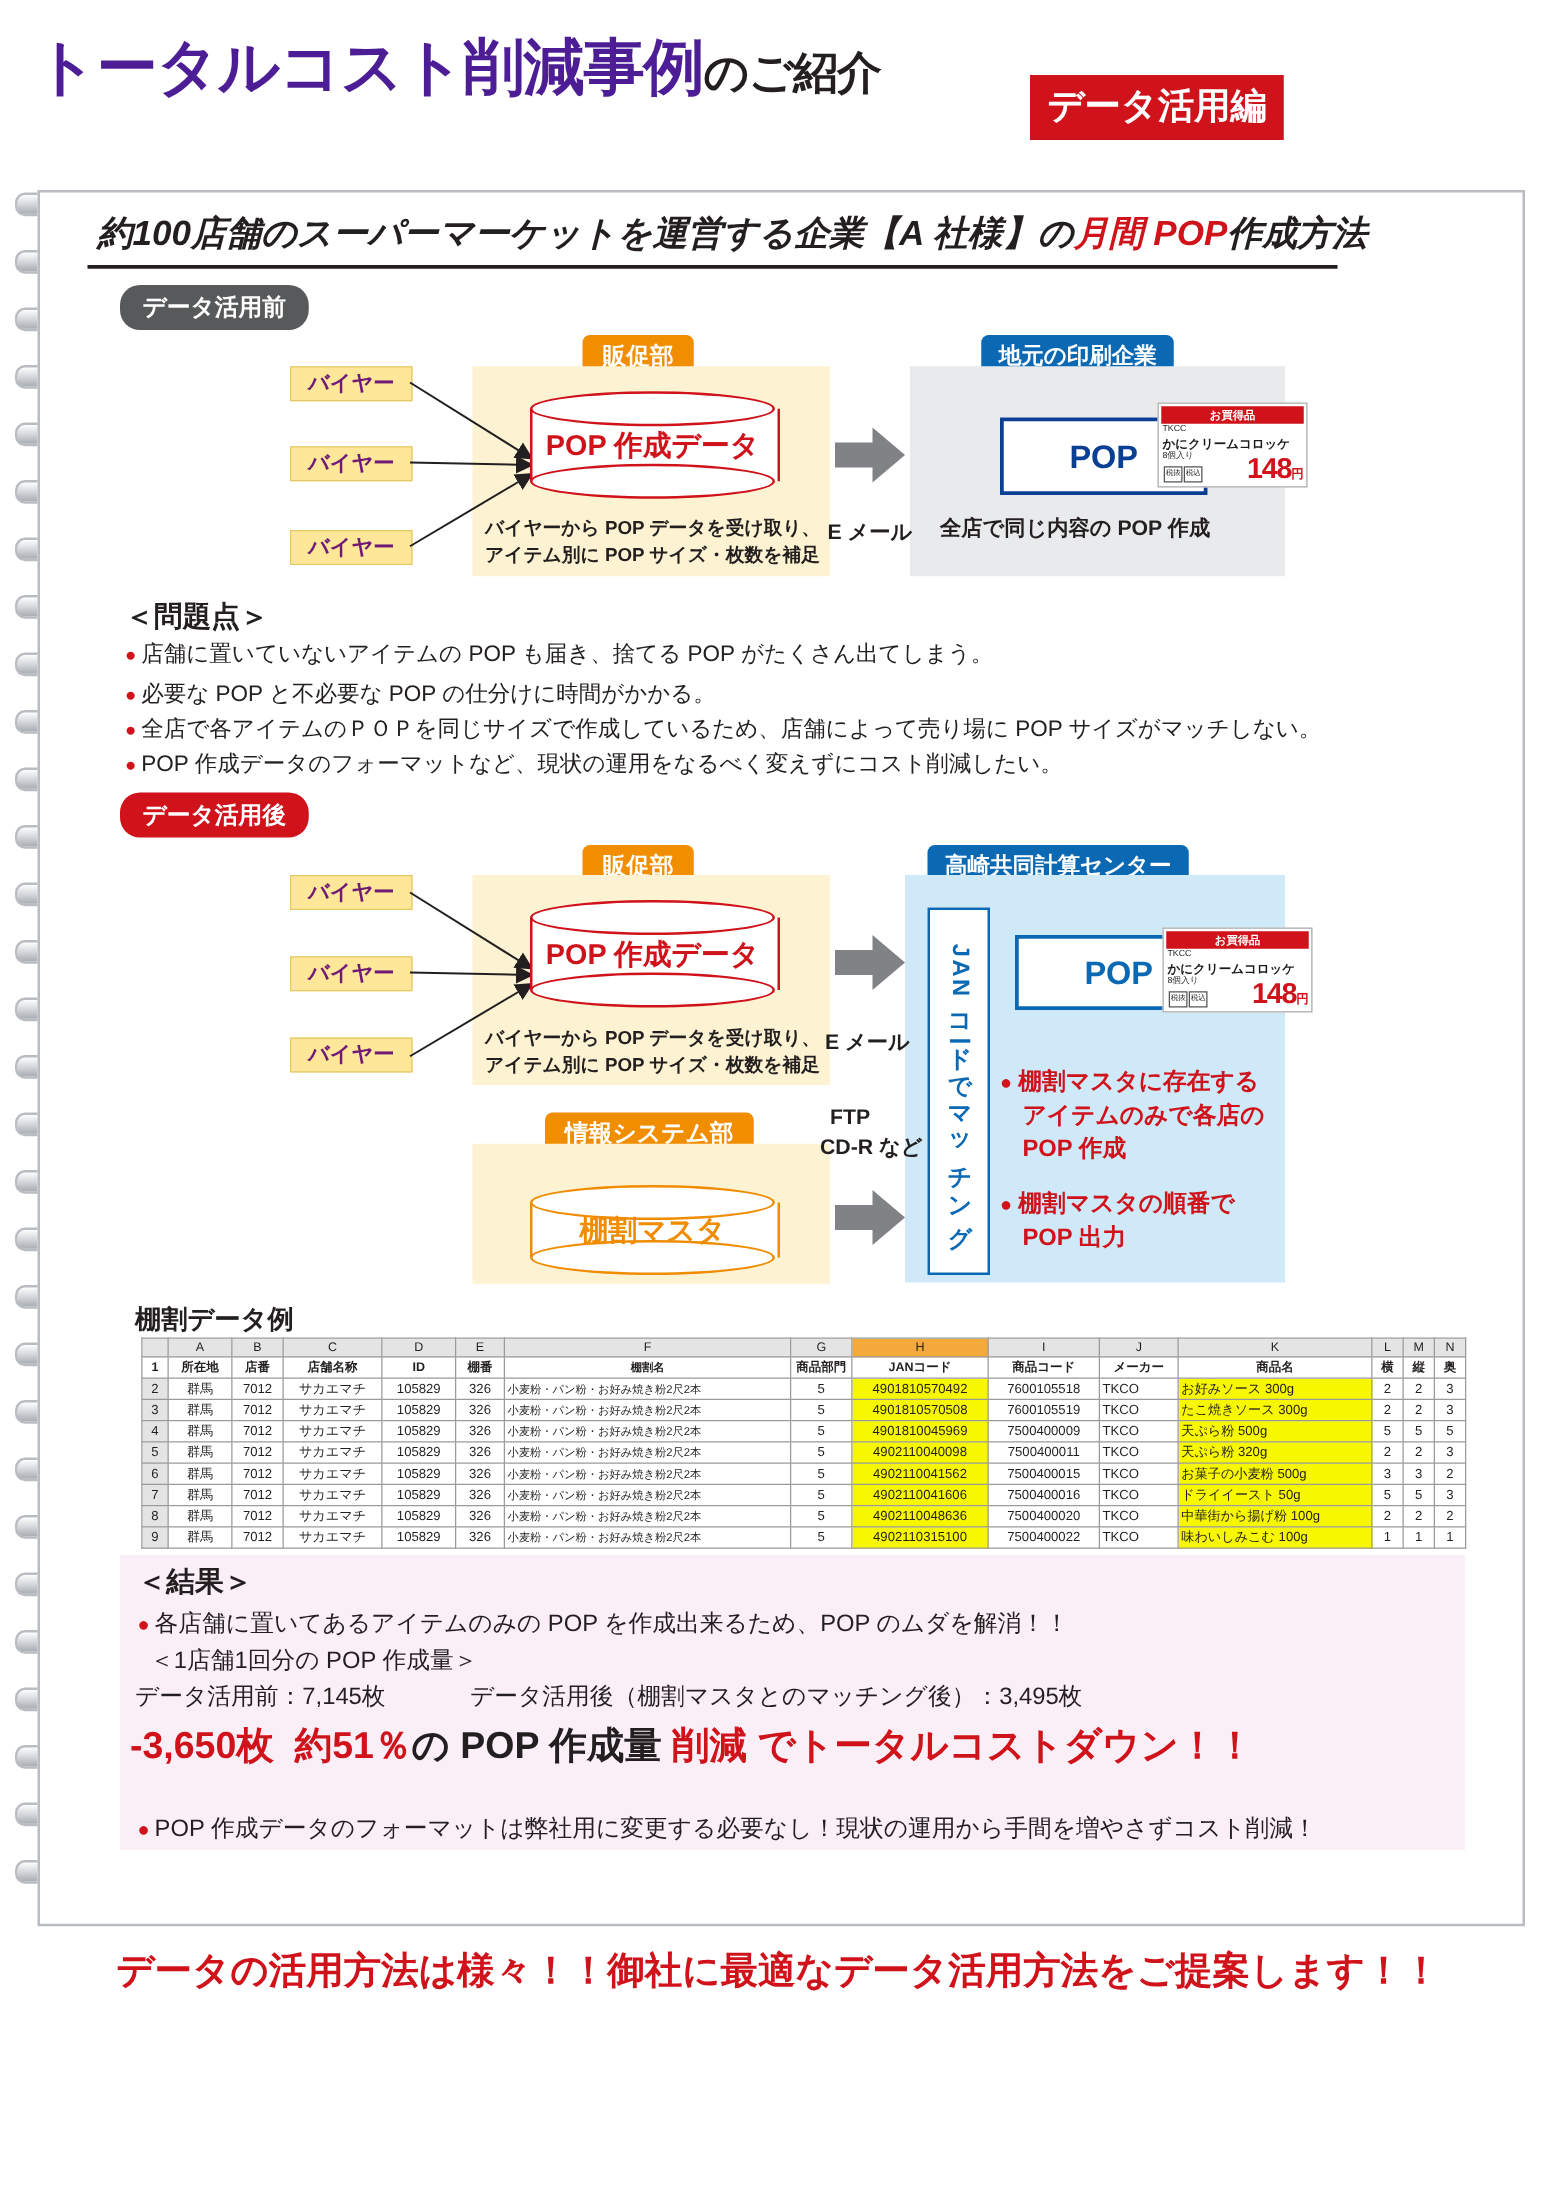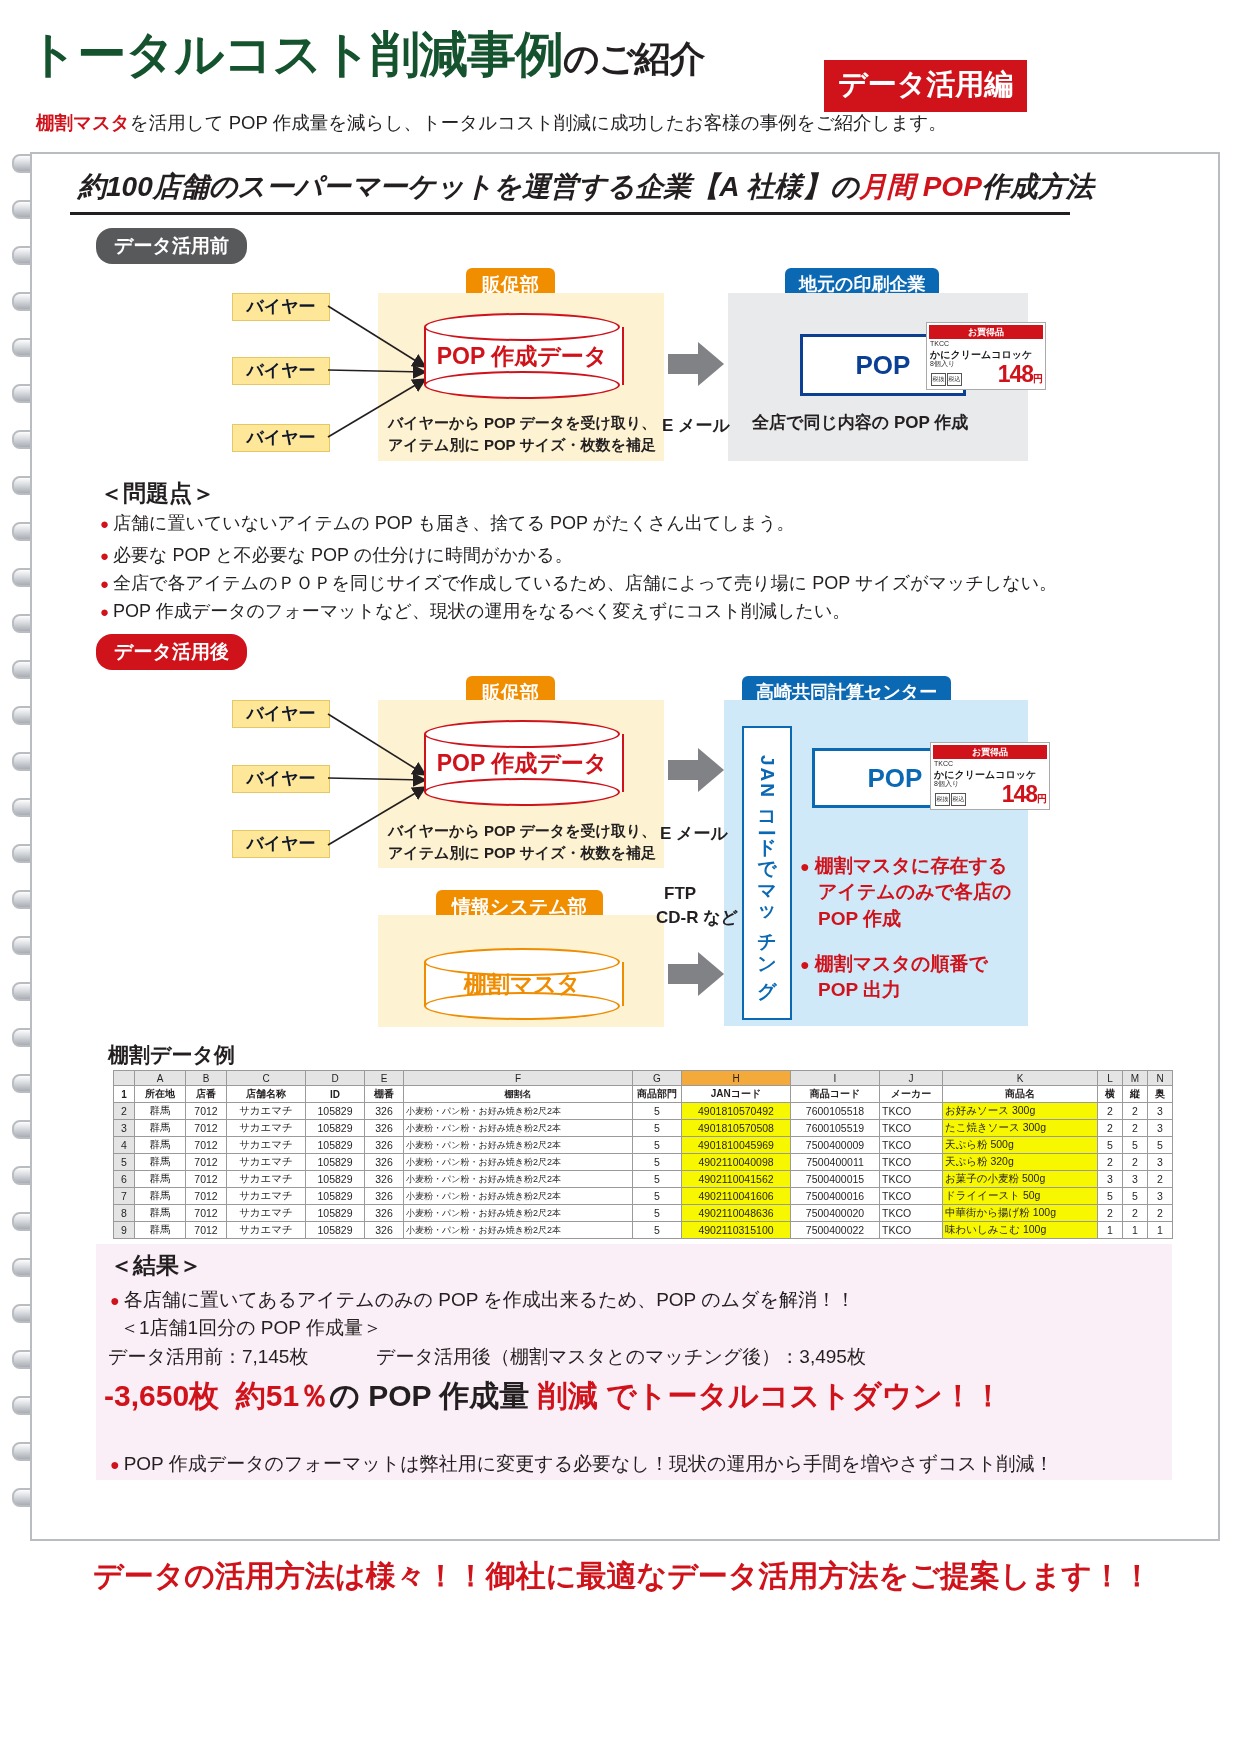--- a/index.html
+++ b/index.html
@@ -2,21 +2,21 @@
 <html lang="ja"><head>
 <meta charset="utf-8">
 <style>
   html,body{margin:0;padding:0;background:#ffffff;}
   body{width:1241px;height:1755px;position:relative;font-family:"Liberation Sans","DejaVu Sans",sans-serif;color:#231f20;overflow:hidden;}
   .page{position:absolute;left:0;top:0;width:1241px;height:1755px;}
 
   
   .hdr{position:absolute;left:28px;top:22px;width:1185px;height:70px;}
   .hdr-title{position:absolute;left:0;top:0;font-size:49px;font-weight:bold;letter-spacing:-1px;color:#231f20;white-space:nowrap;line-height:64px;}
-  .hdr-title .red{color:#14532d;}
+  .hdr-title .red{color:#4c1d95;}
   .hdr-title .small{font-size:36px;}
   .hdr-badge{position:absolute;left:796px;top:38px;background:#d0121b;color:#fff;font-size:29px;font-weight:bold;padding:5px 14px 7px 14px;white-space:nowrap;letter-spacing:0px;}
 
   .lead{position:absolute;left:36px;top:110px;width:1180px;font-size:18.5px;line-height:26px;white-space:nowrap;}
   .lead .rd{color:#d0121b;font-weight:bold;}
 
   
   .spiral{position:absolute;left:12px;top:148px;width:70px;height:1390px;}
   .ring{position:absolute;left:0;width:62px;height:15px;border:2px solid #b9bcc0;border-radius:8px;background:linear-gradient(180deg,#fdfdfd 0%,#d8dbdf 45%,#a9aeb4 100%);}
   
@@ -28,21 +28,21 @@
   .sec-underline{position:absolute;left:70px;top:212px;width:1000px;height:3px;background:#231f20;}
 
   
   .pill{position:absolute;color:#fff;font-weight:bold;text-align:center;white-space:nowrap;}
   .pill.gray{background:#58595b;border-radius:16px;font-size:19px;padding:5px 18px;}
   .pill.red{background:#d0121b;border-radius:16px;font-size:19px;padding:5px 18px;}
   .pill.orange{background:#f18e00;border-radius:6px;font-size:19px;padding:4px 16px;}
   .pill.blue{background:#0b69b4;border-radius:6px;font-size:18px;padding:4px 14px;}
 
   
-  .buyer{position:absolute;background:#ffe799;border:1px solid #e3c864;font-size:17px;font-weight:bold;color:#0f172a;text-align:center;width:96px;height:26px;line-height:26px;}
+  .buyer{position:absolute;background:#ffe799;border:1px solid #e3c864;font-size:17px;font-weight:bold;color:#701a75;text-align:center;width:96px;height:26px;line-height:26px;}
 
   
   .panel-y{position:absolute;background:#fdf3d2;}
   .panel-blue{position:absolute;background:#cfe9f9;}
   .panel-gray{position:absolute;background:#e9eaec;}
 
   
   .cyl{position:absolute;}
   .cyl .body{position:absolute;left:0;top:14px;width:100%;height:calc(100% - 28px);background:#fff;border-left:2px solid #d0121b;border-right:2px solid #d0121b;}
   .cyl .top{position:absolute;left:0;top:0;width:100%;height:28px;border-radius:50%;background:#fff;border:2px solid #d0121b;box-sizing:border-box;}
@@ -114,21 +114,20 @@
 </style>
 </head>
 <body>
 
 <div class="page">
 
   <div class="hdr">
     <div class="hdr-title"><span class="red">トータルコスト削減事例</span><span class="small">のご紹介</span></div>
     <div class="hdr-badge">データ活用編</div>
   </div>
-  <div class="lead"><span class="rd">棚割マスタ</span><span>を活用して POP 作成量を減らし、トータルコスト削減に成功したお客様の事例をご紹介します。</span></div>
 
   <div class="spiral">
     <div class="ring" style="top:6px"></div>
       <div class="ring" style="top:52px"></div>
       <div class="ring" style="top:98px"></div>
     <div class="ring" style="top:144px"></div>
       <div class="ring" style="top:190px"></div>
       <div class="ring" style="top:236px"></div>
     <div class="ring" style="top:282px"></div>
       <div class="ring" style="top:328px"></div>

